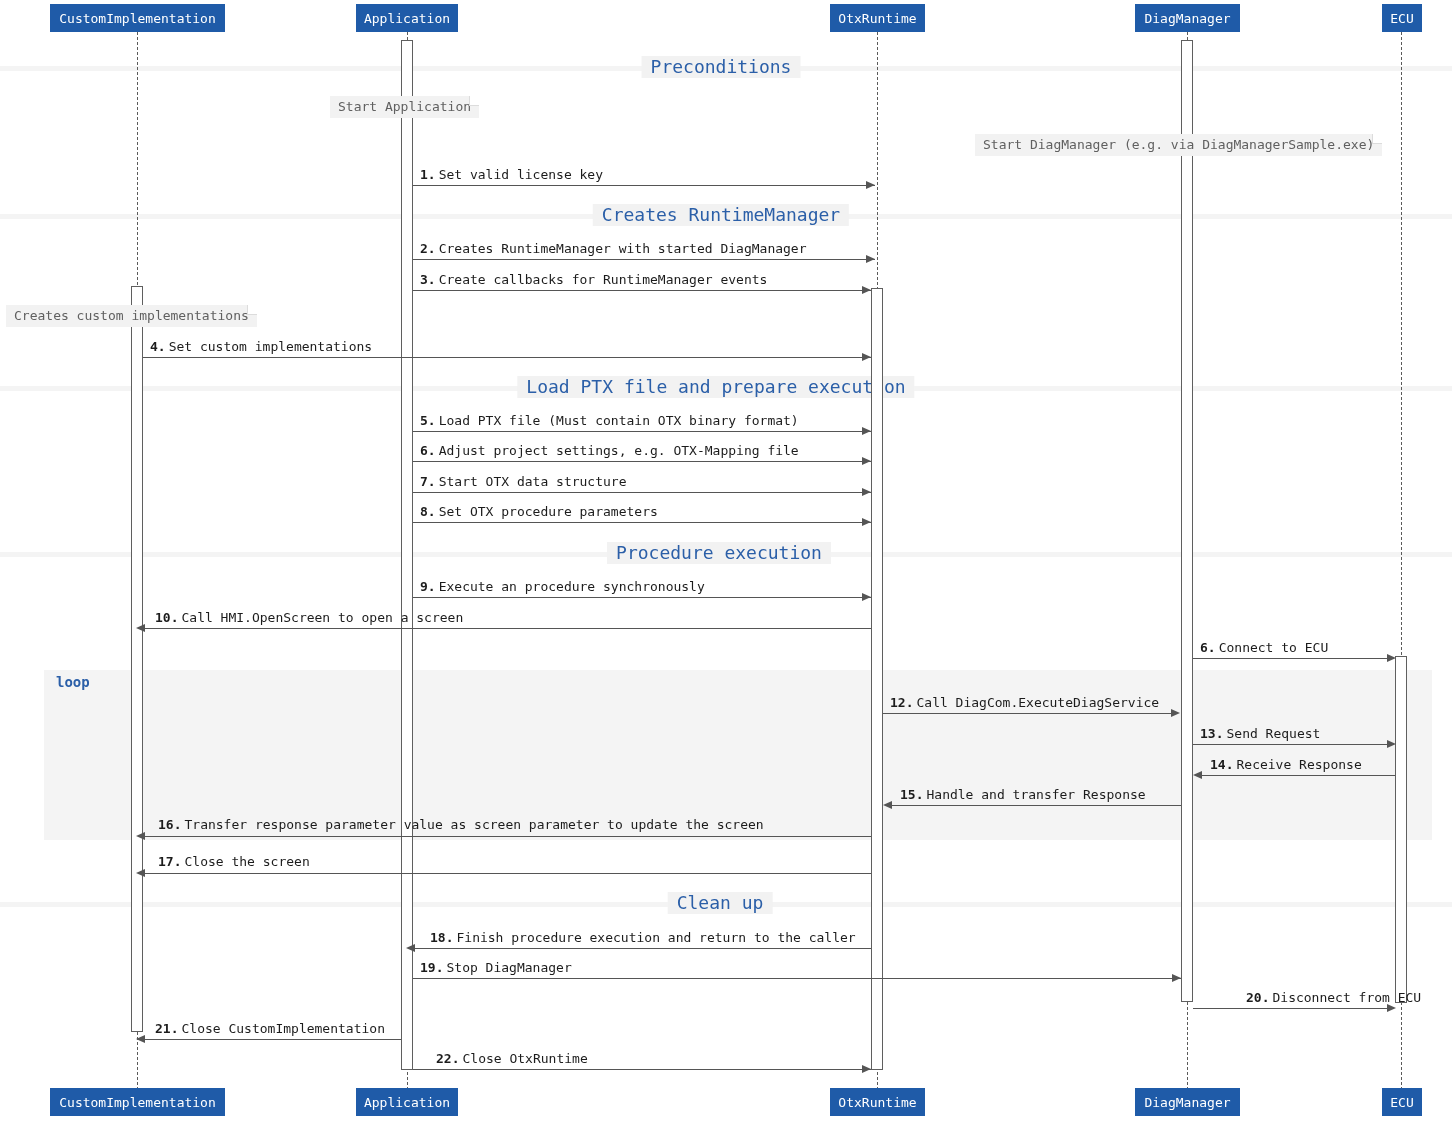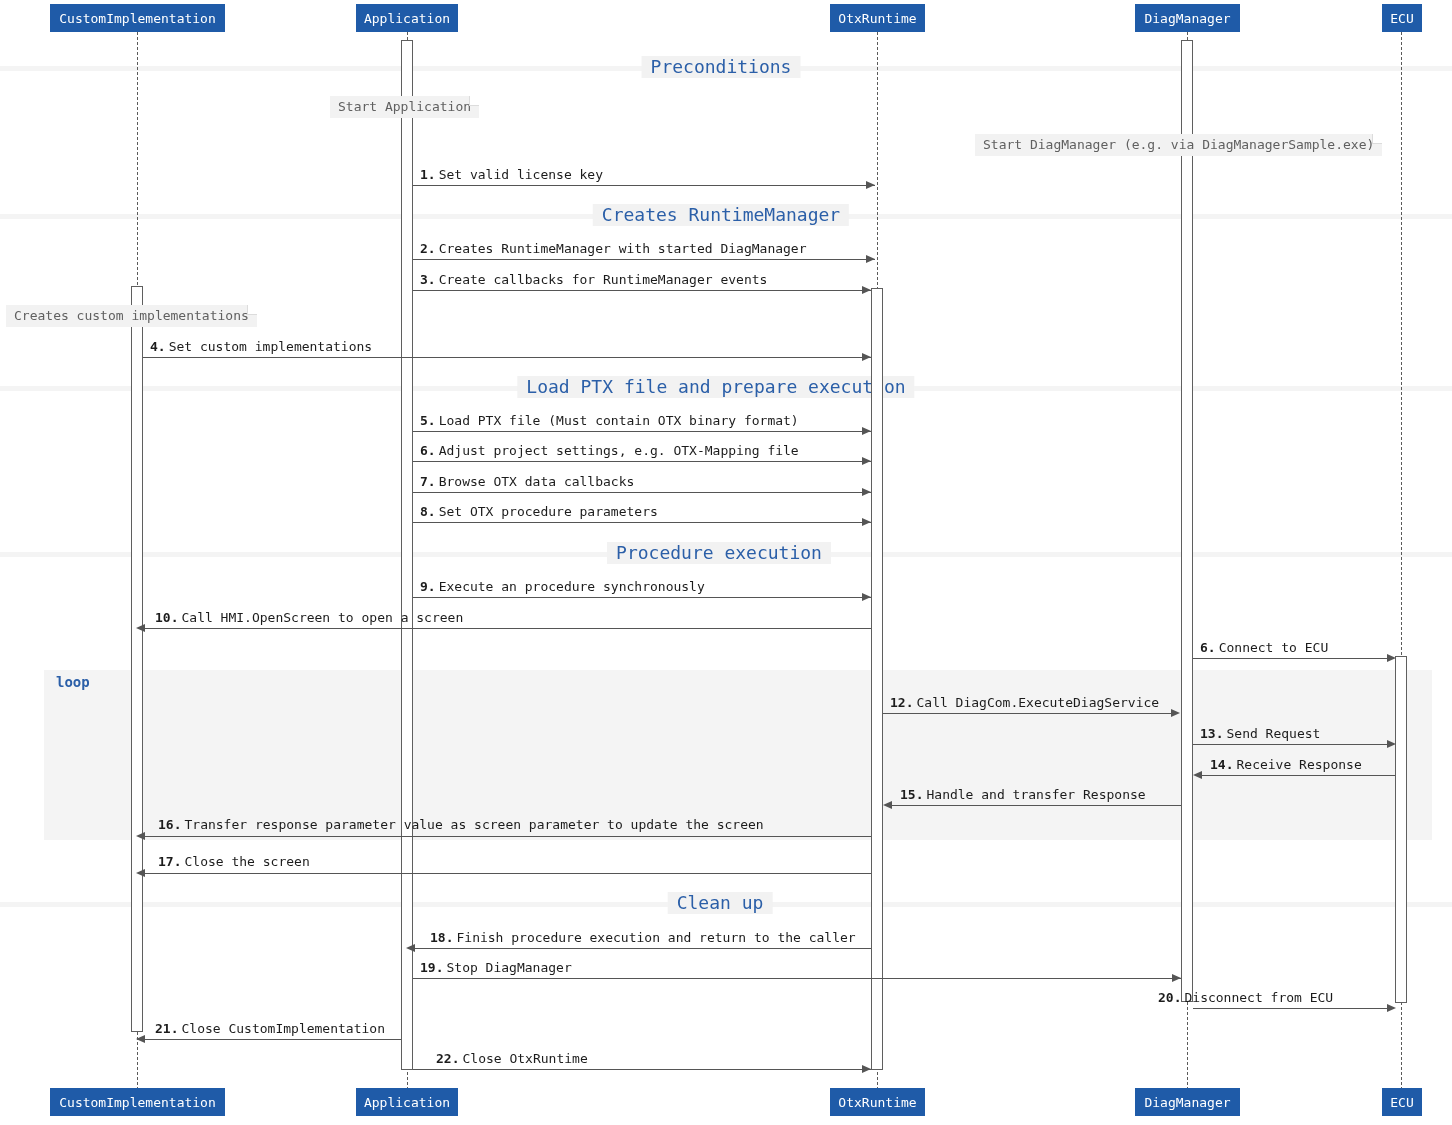--- a/index.html
+++ b/index.html
@@ -239,21 +239,21 @@
 
   <div class="msg-line" style="left:413px;top:461px;width:458px;"></div>
   <div class="arrow-r" style="left:862px;top:457px;"></div>
   <div class="msg-text" style="left:420px;top:444px;">
     <b>6.</b><span class="txt">Adjust project settings, e.g. OTX-Mapping file</span>
   </div>
 
   <div class="msg-line" style="left:413px;top:492px;width:458px;"></div>
   <div class="arrow-r" style="left:862px;top:488px;"></div>
   <div class="msg-text" style="left:420px;top:475px;">
-    <b>7.</b><span class="txt">Browse OTX data callbacks</span>
+    <b>7.</b><span class="txt">Start OTX data structure</span>
   </div>
 
   <div class="msg-line" style="left:413px;top:522px;width:458px;"></div>
   <div class="arrow-r" style="left:862px;top:518px;"></div>
   <div class="msg-text" style="left:420px;top:505px;">
     <b>8.</b><span class="txt">Set OTX procedure parameters</span>
   </div>
 
   <div class="msg-line" style="left:413px;top:597px;width:458px;"></div>
   <div class="arrow-r" style="left:862px;top:593px;"></div>
@@ -316,21 +316,21 @@
   </div>
 
   <div class="msg-line" style="left:413px;top:978px;width:768px;"></div>
   <div class="arrow-r" style="left:1172px;top:974px;"></div>
   <div class="msg-text" style="left:420px;top:961px;">
     <b>19.</b><span class="txt">Stop DiagManager</span>
   </div>
 
   <div class="msg-line" style="left:1193px;top:1008px;width:196px;"></div>
   <div class="arrow-r" style="left:1387px;top:1004px;"></div>
-  <div class="msg-text" style="left:1158px;top:991px;">
+  <div class="msg-text" style="left:1246px;top:991px;">
     <b>20.</b><span class="txt">Disconnect from ECU</span>
   </div>
 
   <div class="msg-line" style="left:144px;top:1039px;width:257px;"></div>
   <div class="arrow-l" style="left:136px;top:1035px;"></div>
   <div class="msg-text" style="left:155px;top:1022px;">
     <b>21.</b><span class="txt">Close CustomImplementation</span>
   </div>
 
   <div class="msg-line" style="left:413px;top:1069px;width:458px;"></div>

